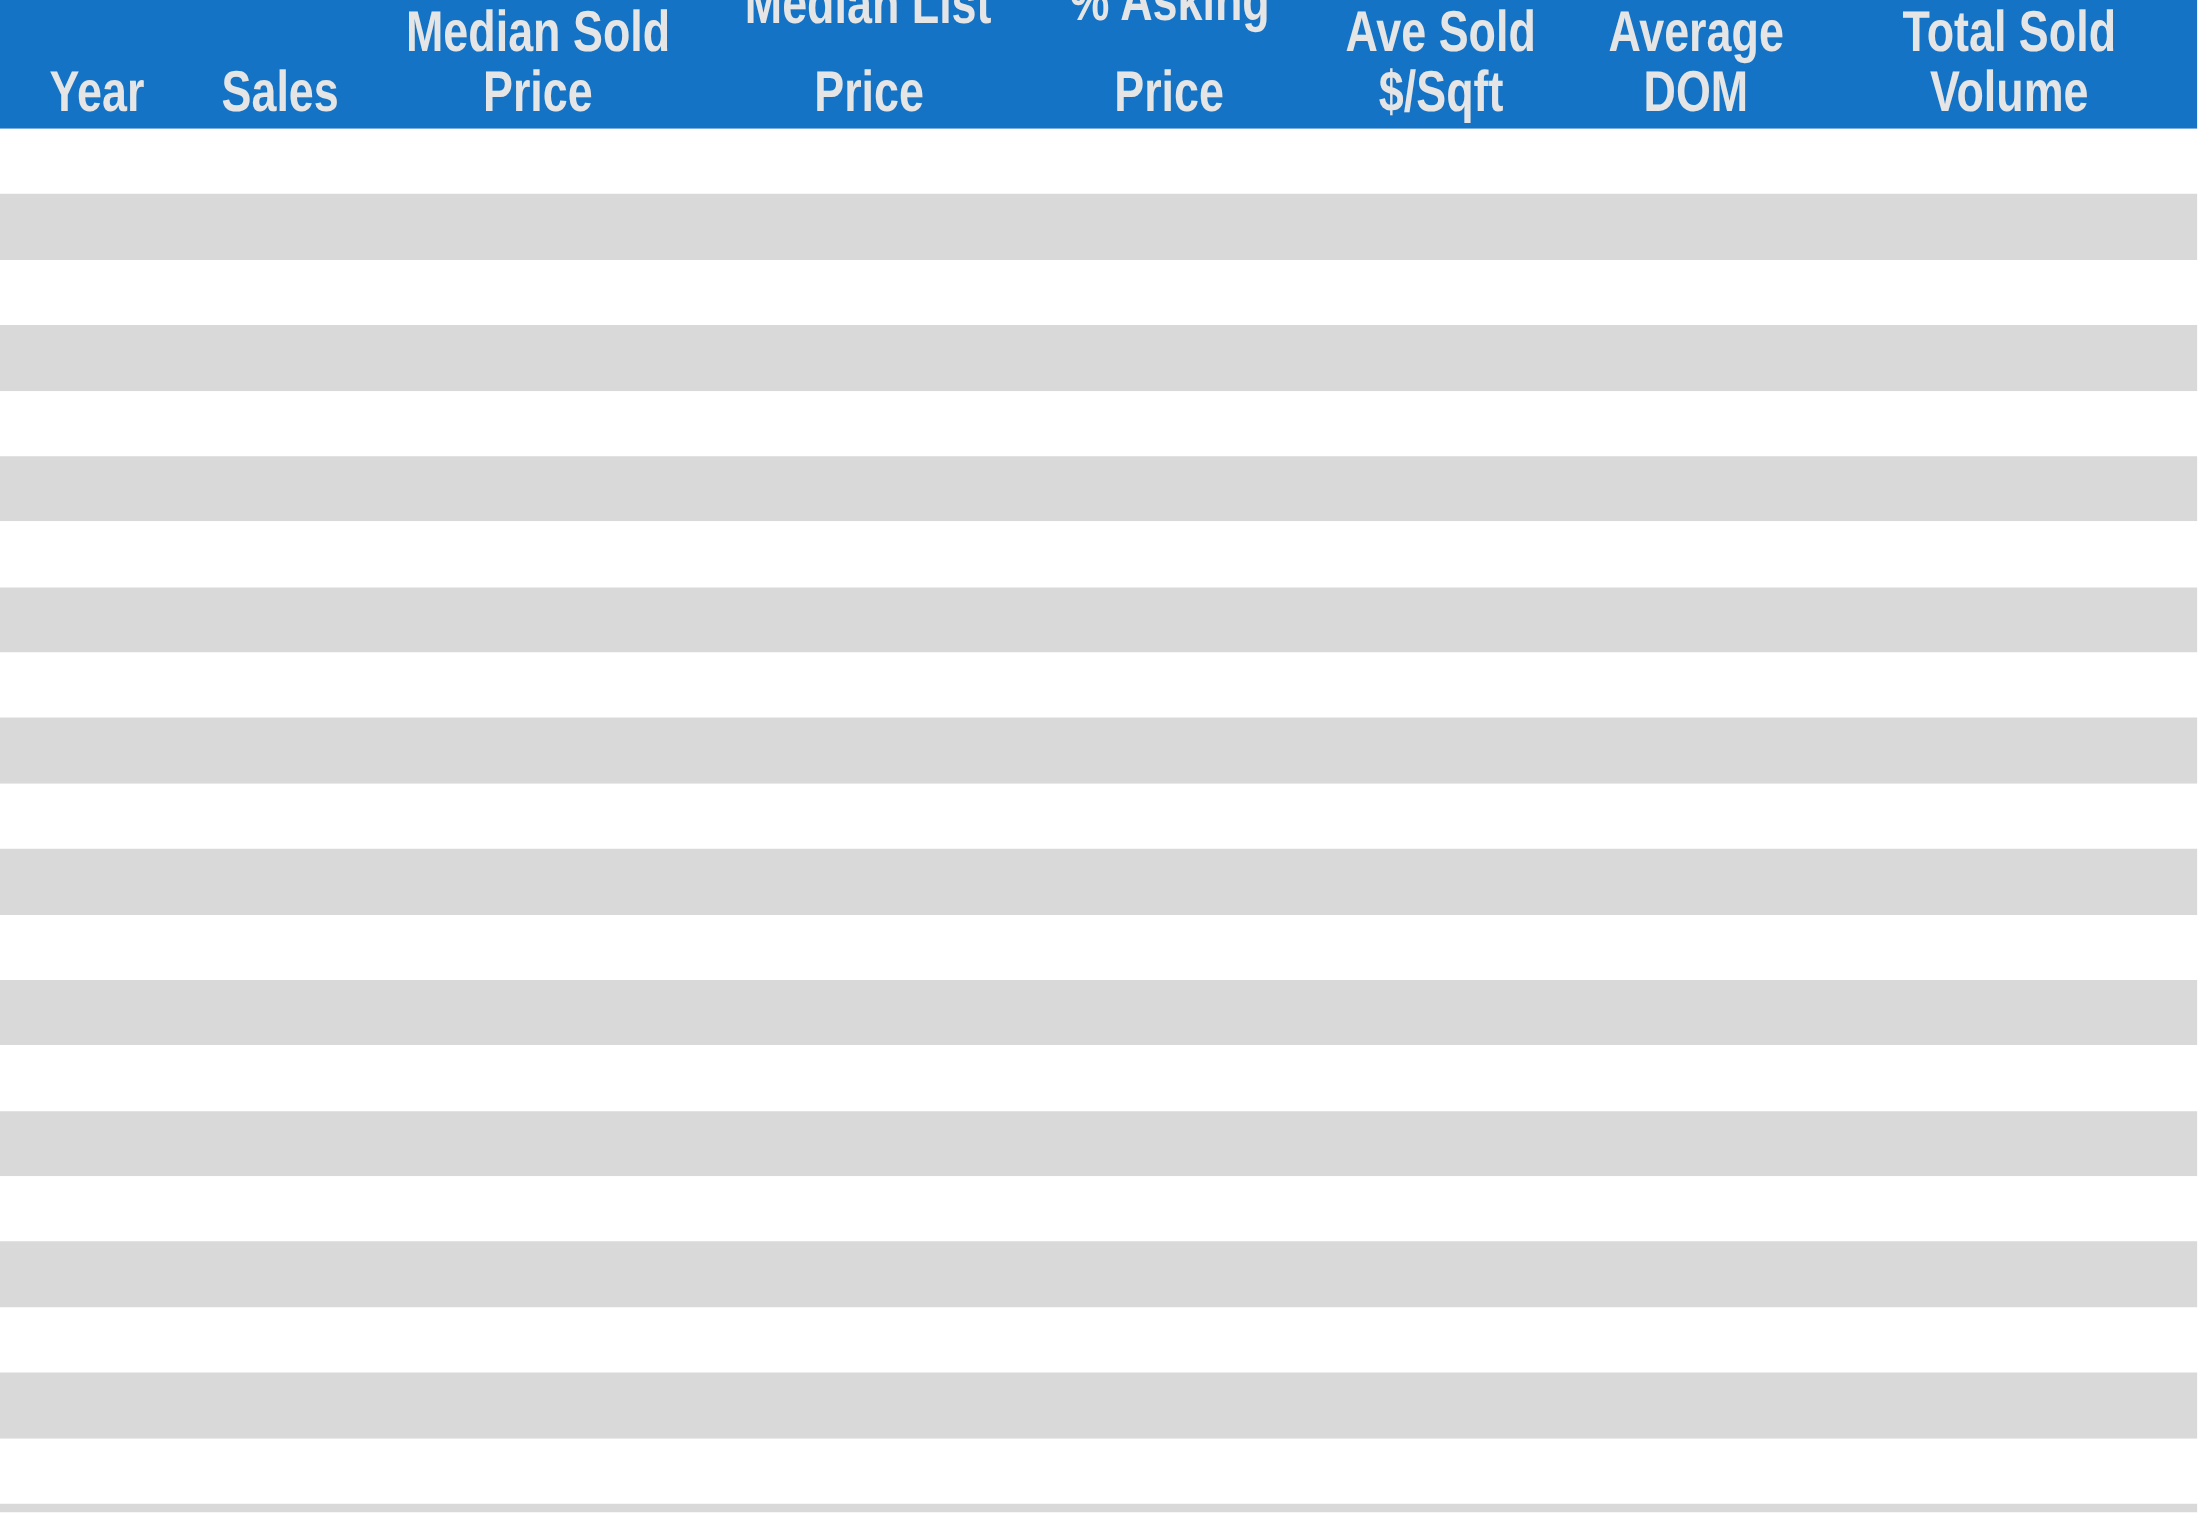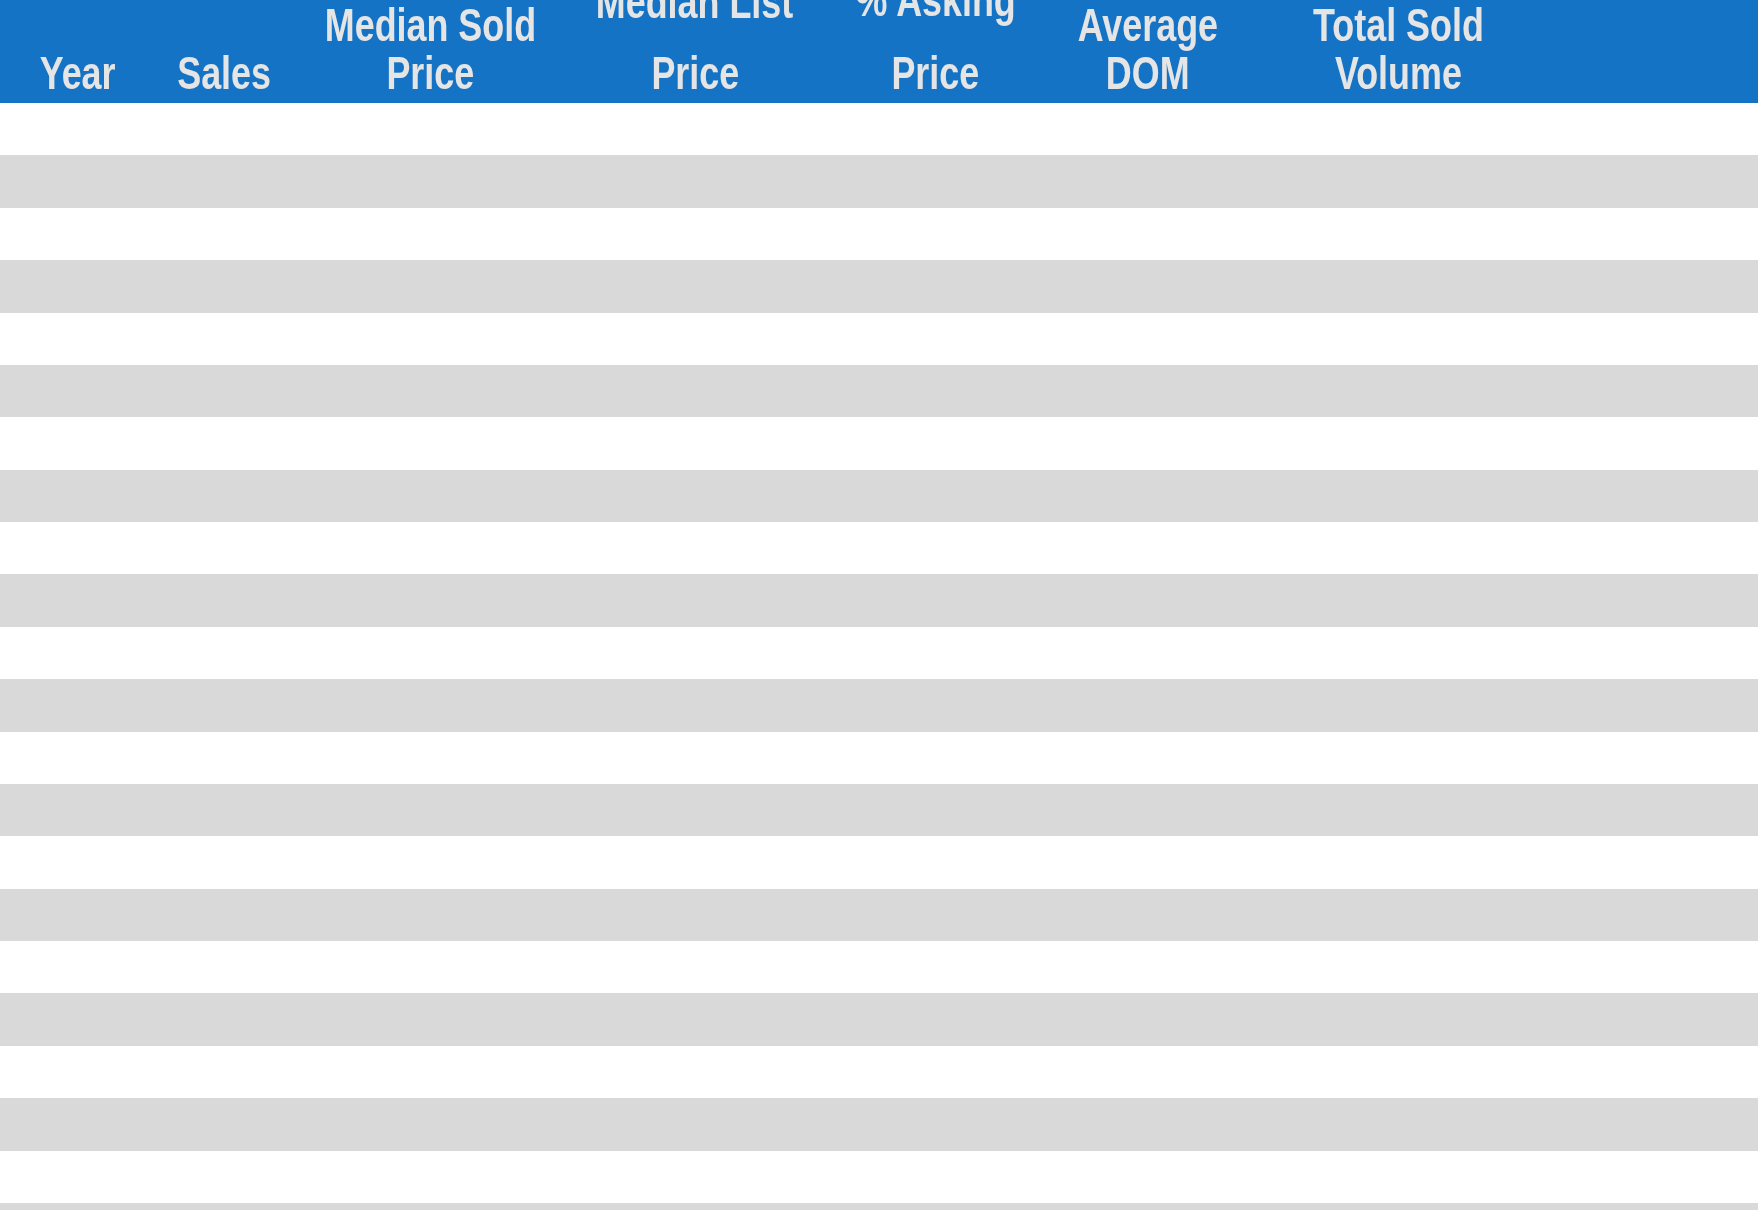--- a/index.html
+++ b/index.html
@@ -38,20 +38,24 @@
         <span class="hline">Price</span>
       </div>
       <div class="hcell c3">
         <span class="hline">Median List</span>
         <span class="hline">Price</span>
       </div>
       <div class="hcell c4">
         <span class="hline">% Asking</span>
         <span class="hline">Price</span>
       </div>
+      <div class="hcell c5">
+        <span class="hline">Ave Sold</span>
+        <span class="hline">$/Sqft</span>
+      </div>
       <div class="hcell c6">
         <span class="hline">Average</span>
         <span class="hline">DOM</span>
       </div>
       <div class="hcell c7">
         <span class="hline">Total Sold</span>
         <span class="hline">Volume</span>
       </div>
     </div>
   <div id="tbody">

